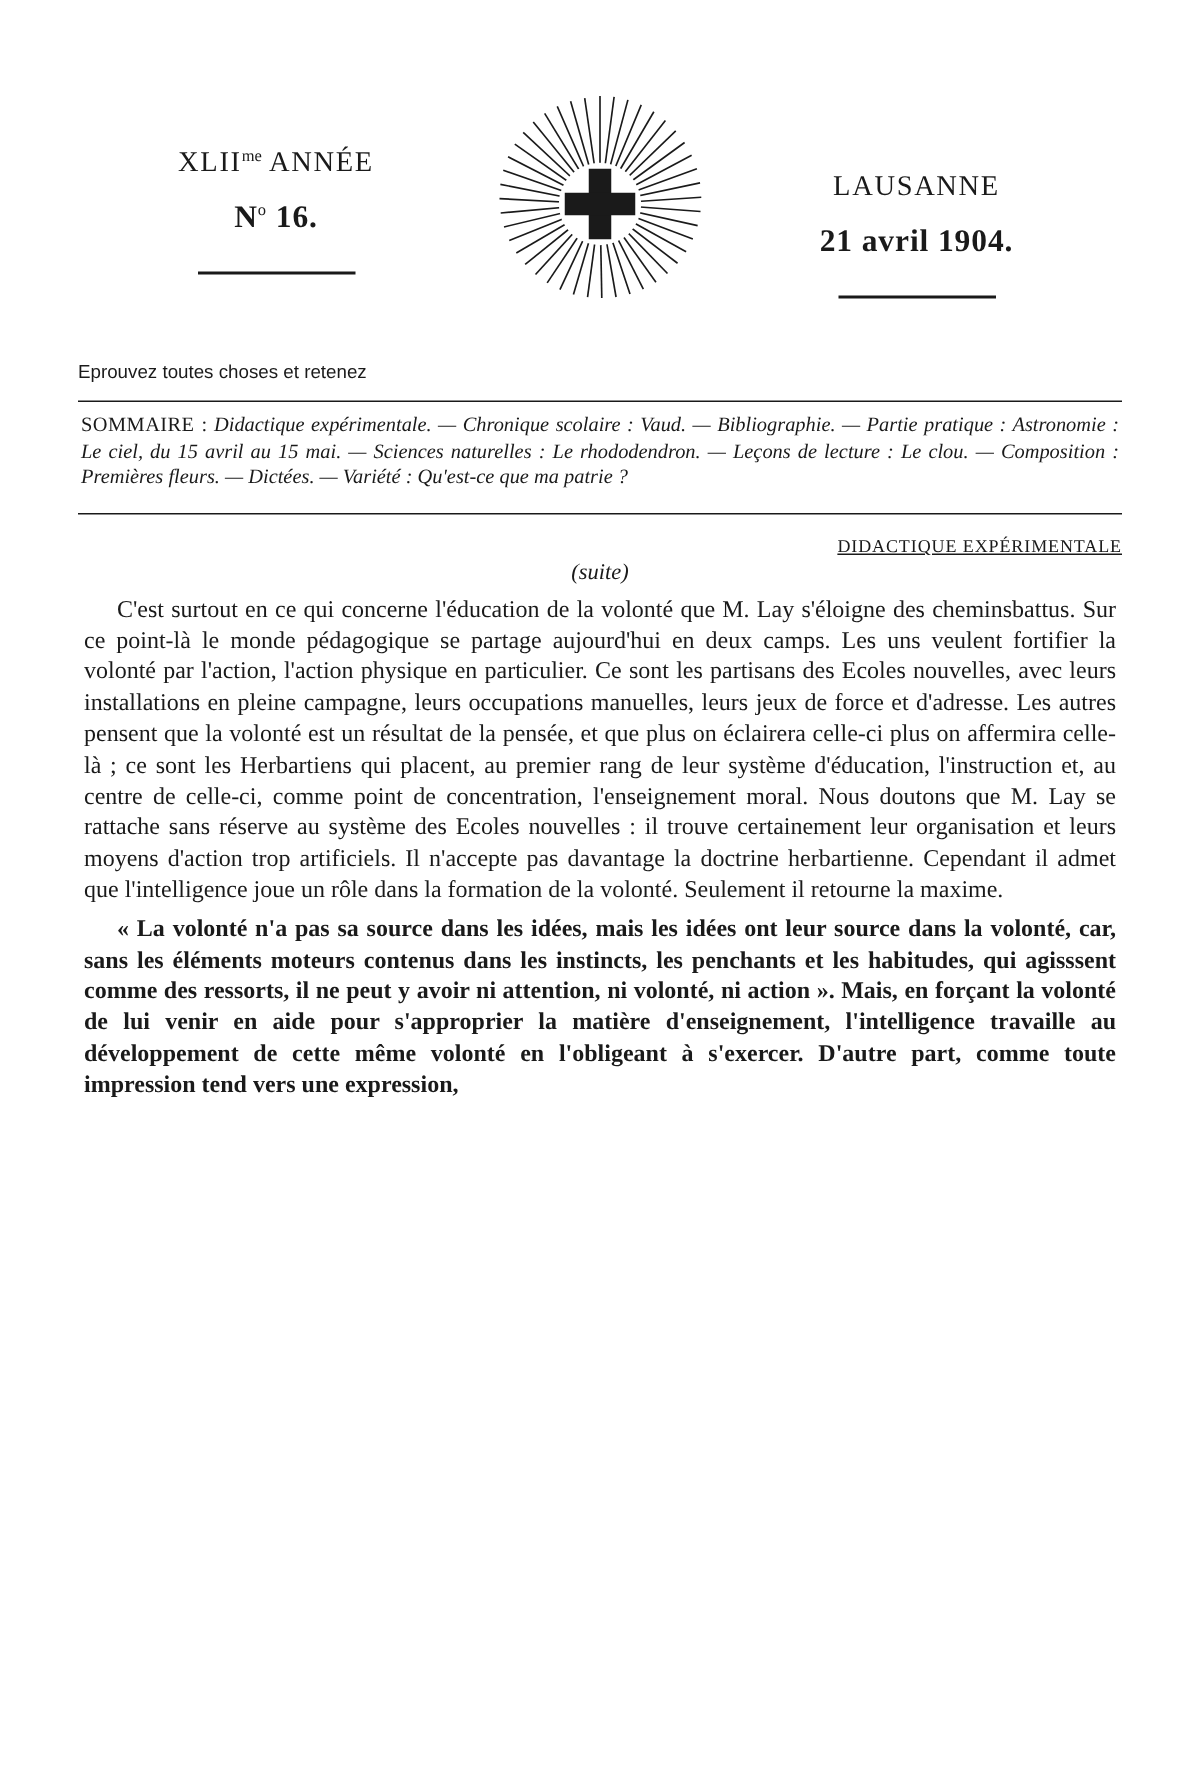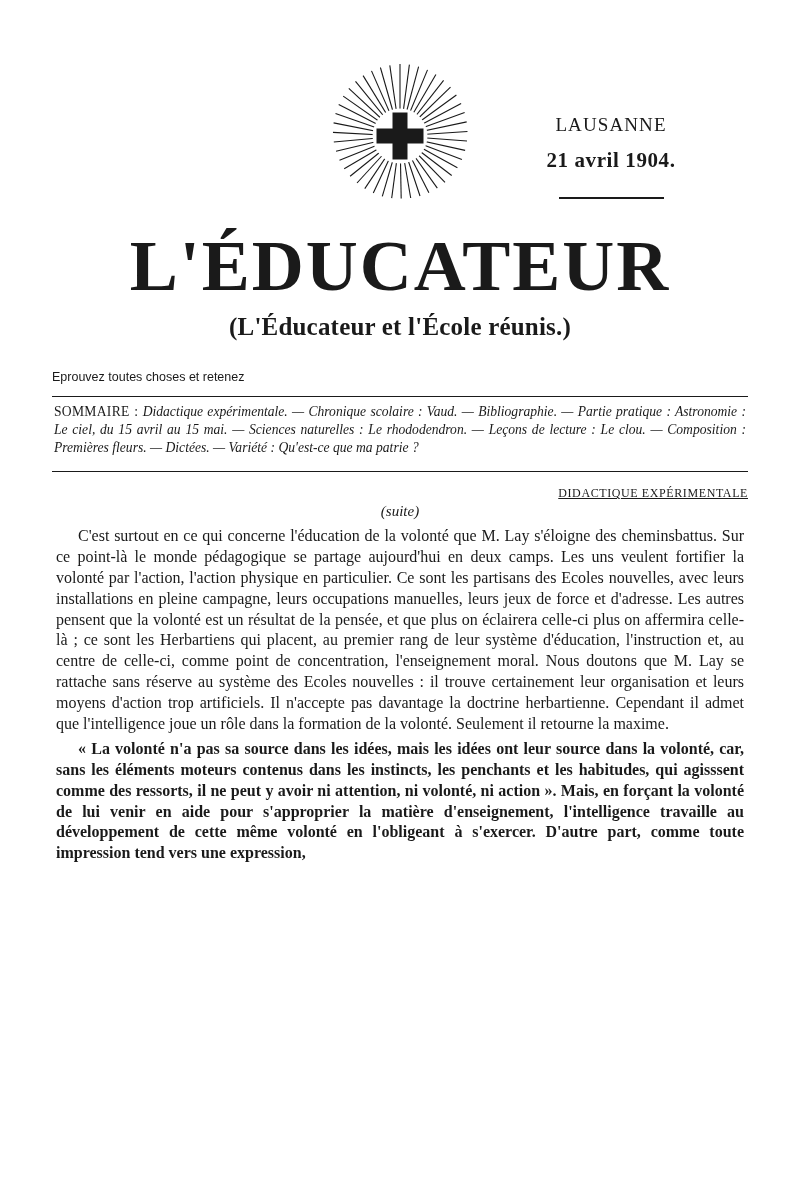--- a/index.html
+++ b/index.html
@@ -155,20 +155,25 @@
   .body-text p + p { margin-top: 5px; text-indent: 22px; font-weight: bold; }
   .body-text p.first { text-indent: 22px; }
 </style>
 </head>
 <body>
 
 <div class="page">
 
   <div class="masthead">
 
+    <div class="mh-left">
+      <div class="mh-line1"><span>XLII</span><span class="sup">me</span><span> ANNÉE</span></div>
+      <div class="mh-line2"><span>N</span><span class="sup">o</span><span> 16.</span></div>
+      <div class="mh-rule"></div>
+    </div>
 
     <div class="emblem">
       <svg viewBox="0 0 148 148" width="148" height="148" aria-hidden="true">
         <g stroke="#1a1a1a" stroke-width="1.1">
           <g id="rays">
             <line x1="74" y1="74" x2="74" y2="2"></line>
             <line x1="74" y1="74" x2="83.4" y2="2.6"></line>
             <line x1="74" y1="74" x2="92.6" y2="4.6"></line>
             <line x1="74" y1="74" x2="101.5" y2="7.9"></line>
             <line x1="74" y1="74" x2="109.9" y2="12.5"></line>
@@ -221,24 +226,20 @@
       </svg>
     </div>
 
     <div class="mh-right">
       <div class="mh-line1">LAUSANNE</div>
       <div class="mh-line2">21 avril 1904.</div>
       <div class="mh-rule"></div>
     </div>
   </div>
 
-  <div class="title-block">
-    <div class="main-title">L'ÉDUCATEUR</div>
-    <div class="sub-title">(L'Éducateur et l'École réunis.)</div>
-  </div>
 
   <div class="motto">
     <div>Eprouvez toutes choses et retenez</div>
   </div>
 
   <hr class="hr-thin">
 
   <div class="sommaire">
     <span class="lbl">SOMMAIRE :</span><i> Didactique expérimentale. — Chronique scolaire : Vaud. — Bibliographie. — Partie pratique : Astronomie : Le ciel, du 15 avril au 15 mai. — Sciences naturelles : Le rhododendron. — Leçons de lecture : Le clou. — Composition : Premières fleurs. — Dictées. — Variété : Qu'est-ce que ma patrie ?</i>
   </div>

